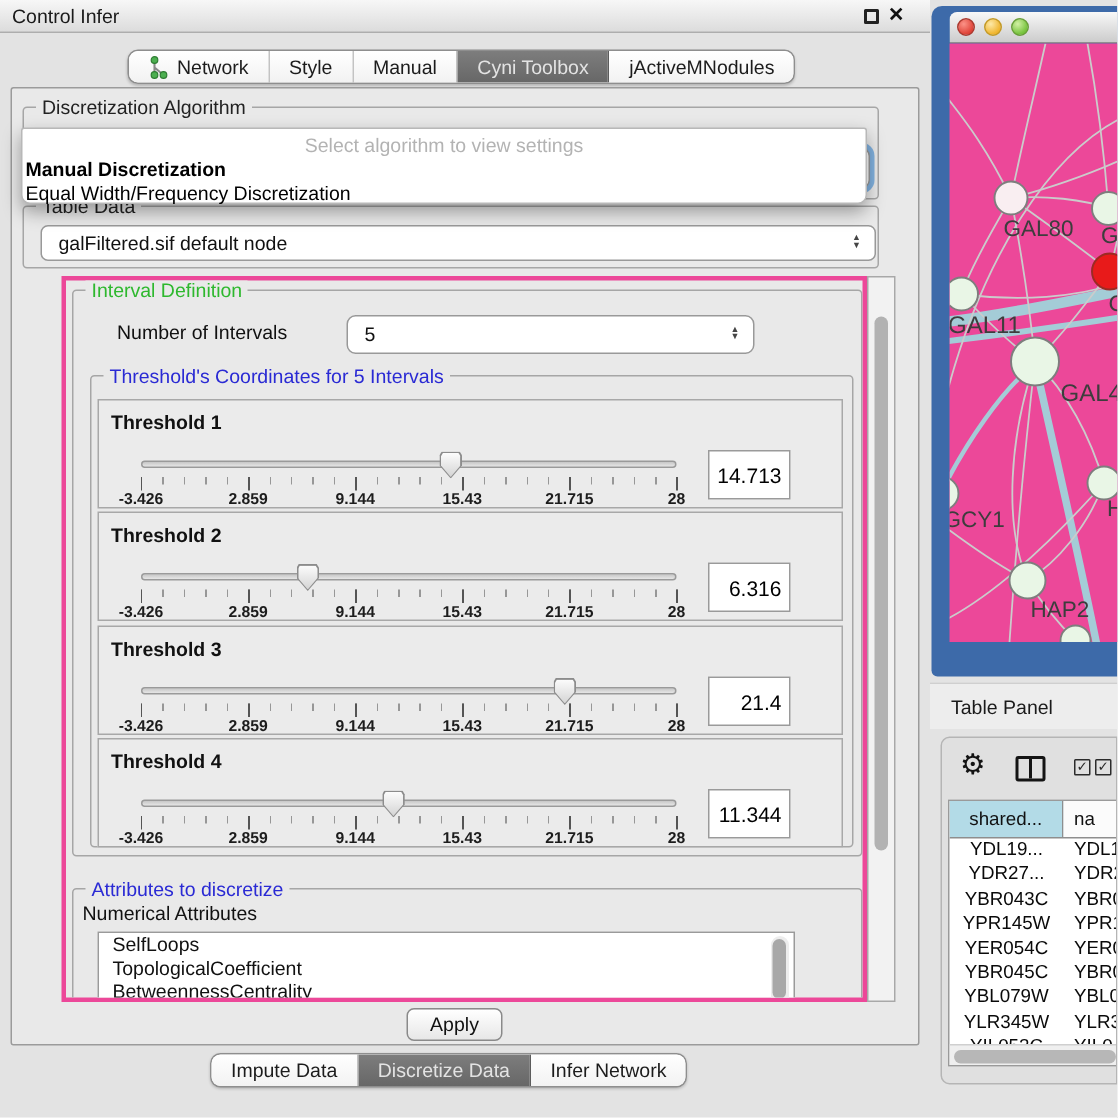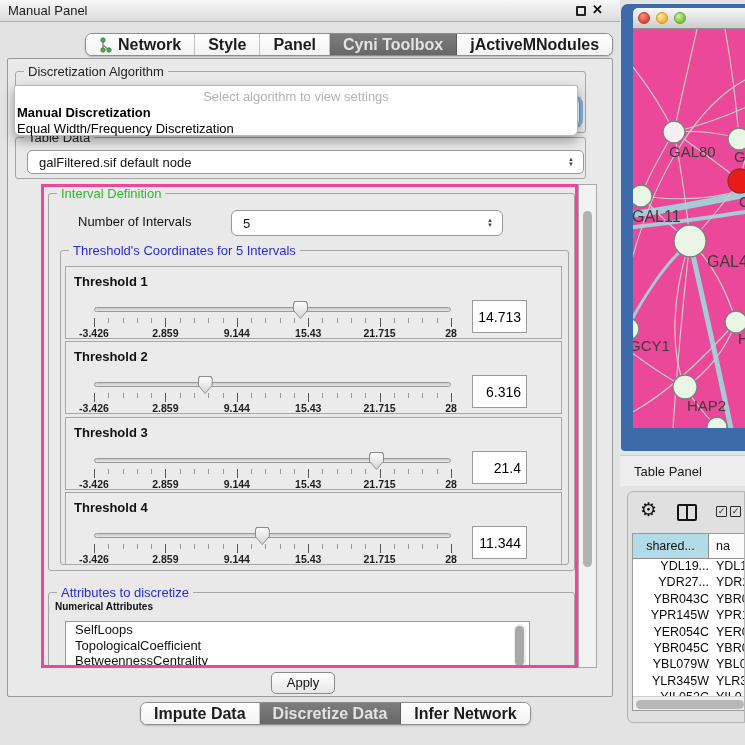--- a/index.html
+++ b/index.html
@@ -8,21 +8,21 @@
   .abs{position:absolute}
 
   
   .cp-titlebar{left:0;top:0;width:620px;height:22px;background:linear-gradient(#f7f7f7,#dcdcdc);border-bottom:1px solid #adadad}
   .cp-title{left:8px;top:3px;font-size:13px;color:#1a1a1a}
   .float-icon{left:576px;top:6px;width:10px;height:10px;border:2px solid #222;border-radius:1px}
   .close-icon{left:592px;top:2px;font-size:13px;font-weight:bold;color:#111}
 
   
   .tabstrip{height:23px;display:flex;border:1px solid #8e8e8e;border-radius:7px;overflow:hidden;background:#fdfdfd;box-shadow:0 1px 2px rgba(0,0,0,.2)}
-  .tab{display:flex;align-items:center;padding:0 13px;font-size:16px;font-weight:bold;color:#1c1c1c;background:linear-gradient(#ffffff,#f2f2f2);border-right:1px solid #c3c3c3;white-space:nowrap}
+  .tab{display:flex;align-items:center;padding:0 13px;font-size:13px;font-weight:normal;color:#1c1c1c;background:linear-gradient(#ffffff,#f2f2f2);border-right:1px solid #c3c3c3;white-space:nowrap}
   .tab:last-child{border-right:none}
   .tab.selected{background:linear-gradient(#7d7d7d,#676767);color:#e3e3e3;border-right-color:#5c5c5c}
   .top-tabs{left:85px;top:33px}
   .bottom-tabs{left:140px;top:702px}
   .net-icon{width:13px;height:16px;margin-right:6px}
 
   
   .content{left:7px;top:58px;width:606px;height:639px;border:1px solid #9b9b9b;border-radius:2px;background:#e9e9e9}
   .group{position:absolute;border:1px solid #a6a6a6;border-radius:3px}
   .group-label{position:absolute;top:-8px;left:8px;background:#e9e9e9;padding:0 4px;font-size:13px;color:#222;white-space:nowrap}
@@ -83,51 +83,51 @@
   .split-icon{position:absolute;left:49px;top:12px;width:20px;height:17px;border:2px solid #141414;border-radius:2px}
   .split-icon::after{content:"";position:absolute;left:7px;top:0;width:2px;height:13px;background:#141414}
   .cb{position:absolute;top:14px;width:11px;height:11px;border:1.5px solid #2b2b2b;border-radius:1px;font-size:9px;line-height:9px;text-align:center;color:#2b2b2b}
   .tp-table{position:absolute;left:4px;top:41px;width:118px;height:178px;background:#fff;border:1px solid #9a9a9a;overflow:hidden}
   .thead{display:flex;height:25px;border-bottom:1px solid #8e8e8e}
   .thc{font-size:12.5px;color:#111;display:flex;align-items:center;justify-content:center}
   .thc.c1{width:76px;background:#b3dbe7;border-right:1px solid #8e8e8e}
   .thc.c2{flex:1;background:#fbfbfb;justify-content:flex-start;padding-left:7px}
   .trow{display:flex;height:16.4px}
   .tcell{font-size:12.5px;color:#0a0a0a;white-space:nowrap;overflow:hidden}
-  .tcell.c1{width:76px;text-align:right}
+  .tcell.c1{width:76px;text-align:center}
   .tcell.c2{flex:1;padding-left:7px}
   .tp-hscroll{position:absolute;left:0;bottom:0;width:116px;height:14px;background:#efefef;border-top:1px solid #cfcfcf}
   .tp-hthumb{position:absolute;left:3px;top:2.5px;width:108px;height:9px;background:#b7b7b7;border-radius:5px}
 </style>
 </head>
 <body>
 
 <div class="screen">
 
   <div class="abs cp-titlebar">
-    <div class="abs cp-title">Manual Panel</div>
+    <div class="abs cp-title">Control Infer</div>
     <div class="abs float-icon"></div>
     <div class="abs close-icon">✕</div>
   </div>
 
   <div class="abs tabstrip top-tabs">
     <div class="tab">
       <svg class="net-icon" viewBox="0 0 13 16">
         <path d="M4 3 L4 13 M4 8 L10 13" stroke="#8a8a8a" stroke-width="1.4" fill="none"></path>
         <circle cx="4" cy="3" r="2.2" fill="#4caf50" stroke="#2e7d32" stroke-width="0.8"></circle>
         <circle cx="4" cy="13" r="2.2" fill="#4caf50" stroke="#2e7d32" stroke-width="0.8"></circle>
         <circle cx="10" cy="13" r="2.2" fill="#4caf50" stroke="#2e7d32" stroke-width="0.8"></circle>
       </svg>
       <span>Network</span>
     </div>
     <div class="tab">
         <span>Style</span>
       </div>
     <div class="tab">
-        <span>Panel</span>
+        <span>Manual</span>
       </div>
     <div class="tab selected">
         <span>Cyni Toolbox</span>
       </div>
     <div class="tab">
         <span>jActiveMNodules</span>
       </div>
   </div>
 
   <div class="abs content">
@@ -242,21 +242,21 @@
               <span class="tick-label" style="left: 80%;">21.715</span>
               <span class="tick-label" style="left: 100%;">28</span>
             </div>
         </div>
         <input class="thr-value" readonly="" value="11.344" style="">
       </div>
 
       <div class="group blue" style="left:4px;top:405px;width:527px;height:90px">
         <span class="group-label">Attributes to discretize</span>
       </div>
-      <div class="abs" style="left:11px;top:414px;font-size:10px;font-weight:bold;color:#111">Numerical Attributes</div>
+      <div class="abs" style="left:11px;top:414px;font-size:13px;font-weight:normal;color:#111">Numerical Attributes</div>
       <div class="attr-list">
         <div>
             <div class="attr-item">SelfLoops</div>
             <div class="attr-item">TopologicalCoefficient</div>
             <div class="attr-item">BetweennessCentrality</div>
           </div>
         <div class="list-scroll">
             <div class="list-thumb"></div>
           </div>
       </div>

